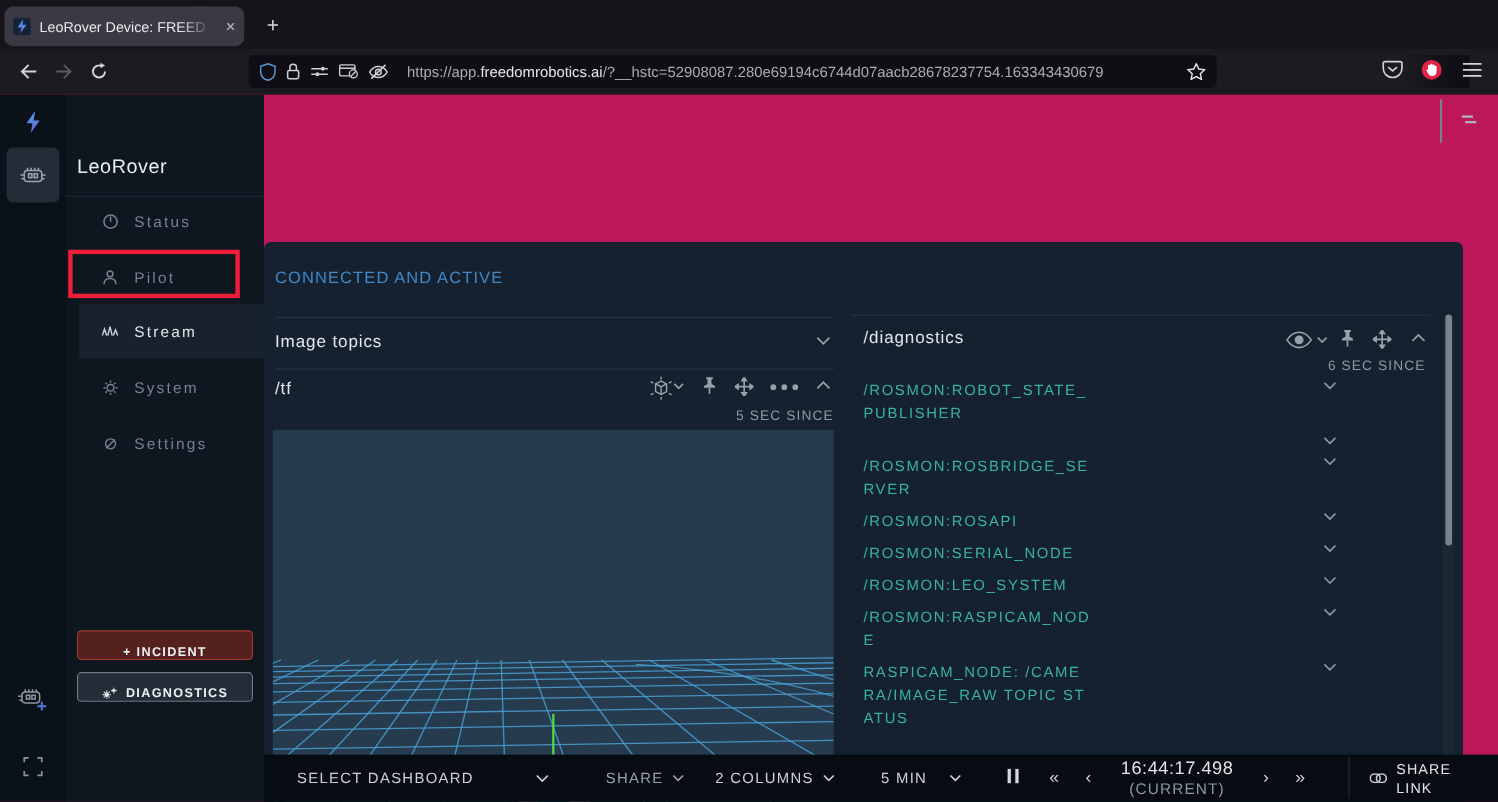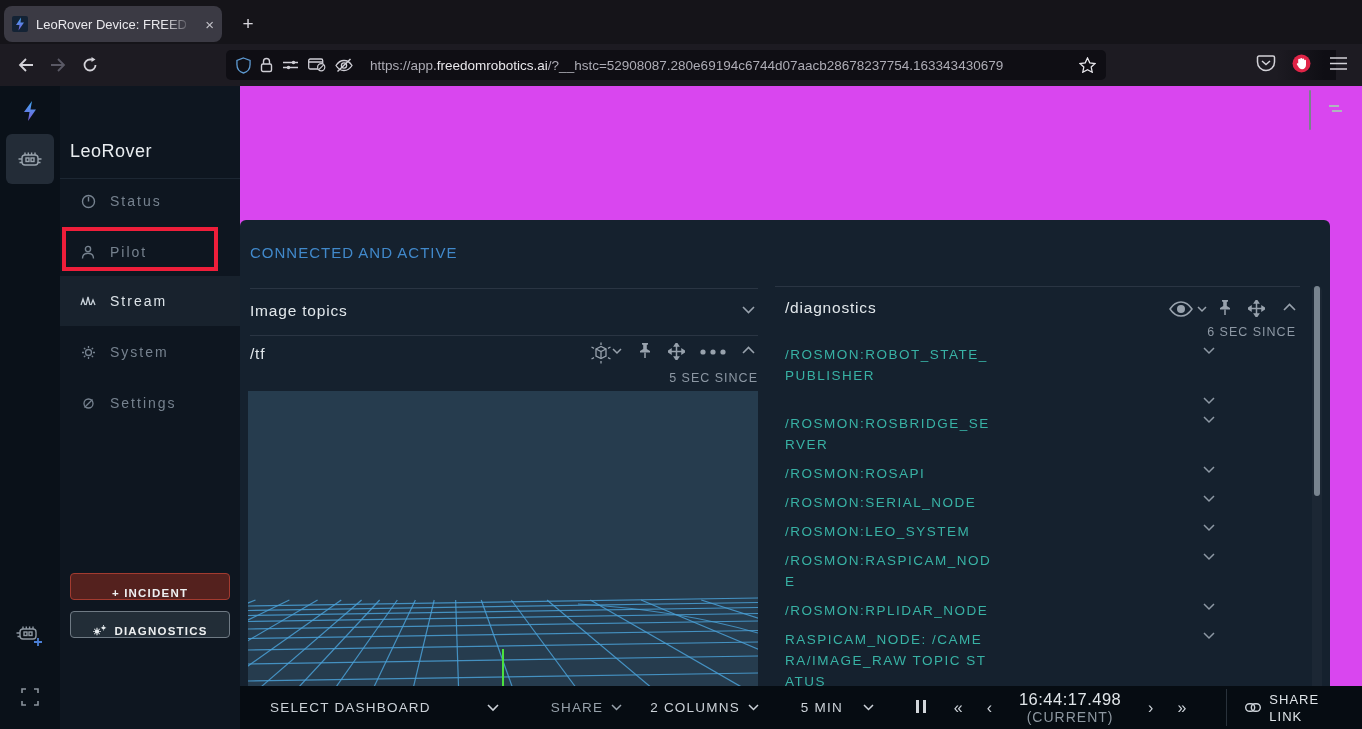--- a/index.html
+++ b/index.html
@@ -19,28 +19,28 @@
   #toolbar { left:0; top:44px; width:1362px; height:42px; background:#1d1b22; display:flex; align-items:center; }
   .navbtn { width:32px; height:28px; display:flex; align-items:center; justify-content:center; }
   #urlbar { left:226px; top:50px; width:880px; height:30px; background:#0f0e14; border-radius:5px;
     display:flex; align-items:center; padding:0 10px; overflow:hidden; }
   #url-text { font-size:13.5px; color:#adacb5; white-space:nowrap; overflow:hidden; flex:1; margin-left:8px; position:relative; }
   #url-text b { color:#e8e7eb; font-weight:normal; }
   #url-fade { position:absolute; right:26px; top:50px; width:60px; height:30px; background:linear-gradient(to right, rgba(15,14,20,0), #0f0e14 80%); }
   .urlicon { margin-right:9px; display:flex; align-items:center; }
 
   
-  #app { left:0; top:86px; width:1362px; height:643px; background:#d946ef; }
+  #app { left:0; top:86px; width:1362px; height:643px; background:#be185d; }
   #rail { left:0; top:86px; width:60px; height:643px; background:#0a1119; }
   #device-btn { left:6px; top:48px; width:48px; height:50px; background:#232c37; border-radius:6px;
     display:flex; align-items:center; justify-content:center; }
   #sidebar { left:60px; top:86px; width:180px; height:643px; background:#0e1620; }
   #device-name { left:10px; top:55px; color:#e9edf0; font-size:18px; letter-spacing:0.5px; }
   #sidebar-divider { left:0; top:92px; width:180px; height:1px; background:#1d2733; }
-  .side-item { left:0; width:180px; height:50px; display:flex; align-items:center; }
+  .side-item { left:12px; width:180px; height:50px; display:flex; align-items:center; }
   .side-item .icon { width:20px; margin-left:18px; display:flex; justify-content:center; }
   .side-item .lbl { margin-left:12px; font-size:14px; letter-spacing:2px; color:#76828f; }
   .side-item.active { background:#18222d; }
   .side-item.active .lbl { color:#dde4e9; }
   #pilot-annotation { left:2px; top:141px; width:156px; height:44px; border:4px solid #ef1e3a; }
   .side-btn { left:10px; width:160px; height:27px; border-radius:4px; display:flex; align-items:flex-end; justify-content:center;
     font-size:11.5px; font-weight:bold; letter-spacing:1.2px; color:#eef0f1; }
   #incident-btn { top:487px; background:#54211e; border:1px solid #a23b30; }
   #diagnostics-btn { top:525px; background:#222d37; border:1px solid #6f7a84; }
 
@@ -503,28 +503,20 @@
         </div>
         <div class="diag-row">
           <div class="diag-text">/ROSMON:RASPICAM_NODE</div>
           <div class="diag-chev">
               <svg width="12" height="8" viewBox="0 0 12 8">
                 <path d="M1 1 L6 6 L11 1" stroke="#8d98a4" stroke-width="1.5" fill="none"></path>
               </svg>
             </div>
         </div>
         <div class="diag-row">
-          <div class="diag-text">/ROSMON:RPLIDAR_NODE</div>
-          <div class="diag-chev">
-              <svg width="12" height="8" viewBox="0 0 12 8">
-                <path d="M1 1 L6 6 L11 1" stroke="#8d98a4" stroke-width="1.5" fill="none"></path>
-              </svg>
-            </div>
-        </div>
-        <div class="diag-row">
           <div class="diag-text">RASPICAM_NODE: /CAMERA/IMAGE_RAW TOPIC STATUS</div>
           <div class="diag-chev">
               <svg width="12" height="8" viewBox="0 0 12 8">
                 <path d="M1 1 L6 6 L11 1" stroke="#8d98a4" stroke-width="1.5" fill="none"></path>
               </svg>
             </div>
         </div>
       </div>
 
       <div class="abs" id="diag-scroll-track"></div>

